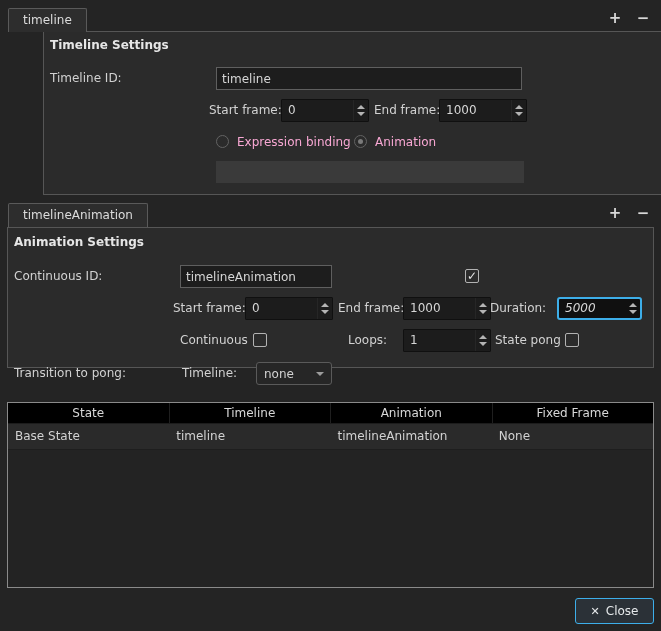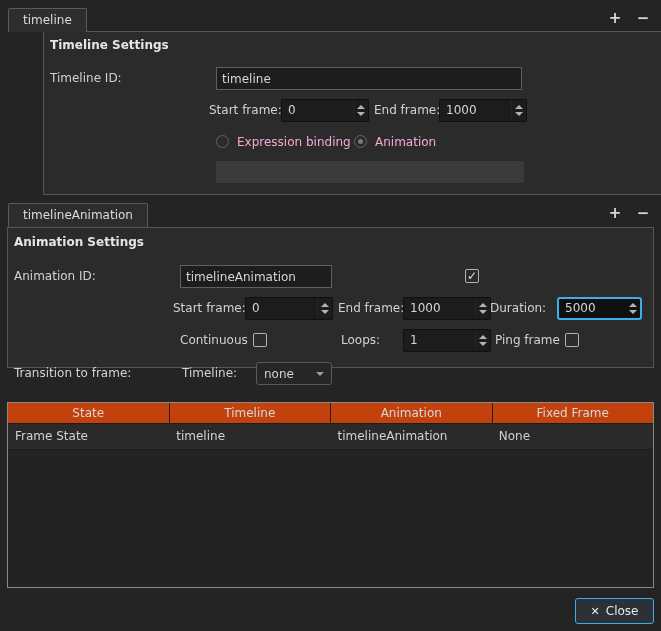--- a/index.html
+++ b/index.html
@@ -50,21 +50,21 @@
     background: #1c1c1c; border: 1px solid #101010; border-radius: 1px;
   }
   .spin .val { flex: 1; padding-left: 6px; line-height: 21px; color: #d6d6d6; overflow: hidden; }
   .spin .arrows {
     width: 15px; display: flex; flex-direction: column; align-items: center;
     justify-content: center; gap: 3px; border-left: 1px solid #262626;
   }
   .tri-up { width: 0; height: 0; border-left: 4px solid transparent; border-right: 4px solid transparent; border-bottom: 4px solid #b4b4b4; }
   .tri-dn { width: 0; height: 0; border-left: 4px solid transparent; border-right: 4px solid transparent; border-top: 4px solid #b4b4b4; }
   .spin.focus { border: 2px solid #3daee9; background: #101010; border-radius: 3px; }
-  .spin.focus .val { line-height: 19px; }
+  .spin.focus .val { line-height: 19px; font-style: italic; }
   .spin.focus .arrows { border-left: none; }
   
   .checkbox {
     position: absolute; width: 14px; height: 14px;
     border: 1px solid #b2b2b2; border-radius: 2px; background: transparent;
     text-align: center;
   }
   .checkbox .mark { display: block; font-size: 12px; line-height: 12px; color: #e2e2e2; }
   
   .radio {
@@ -84,21 +84,21 @@
   .combo .combo-arrow {
     margin-left: auto; width: 0; height: 0;
     border-left: 4px solid transparent; border-right: 4px solid transparent;
     border-top: 4px solid #9c9c9c;
   }
   
   .ttable {
     position: absolute; left: 7px; top: 402px; width: 647px; height: 186px;
     background: #232323; border: 1px solid #8a8a8a;
   }
-  .thead { display: flex; height: 21px; background: #c2410c; border-bottom: 1px solid #1c1c1c; }
+  .thead { display: flex; height: 21px; background: #000000; border-bottom: 1px solid #1c1c1c; }
   .th {
     flex: 1; text-align: center; line-height: 20px; color: #d8d8d8;
     border-right: 1px solid #1f1f1f; overflow: hidden;
   }
   .th:last-child { border-right: none; text-align: center; }
   .trow { display: flex; height: 26px; background: #2a2a2a; border-bottom: 1px solid #1e1e1e; }
   .td { flex: 1; padding-left: 7px; line-height: 25px; color: #d2d2d2; overflow: hidden; }
   
   .close-btn {
     position: absolute; left: 575px; top: 598px; width: 79px; height: 26px;
@@ -148,21 +148,21 @@
     <input class="tinput dis" style="left: 172px; top: 129px; width: 308px;" disabled="" value="">
   </div>
 
   <div class="tab" id="tab2">timelineAnimation</div>
   <button class="bar-btn" id="p2-plus">+</button>
   <button class="bar-btn" id="p2-minus">−</button>
 
   <div class="pane" id="pane2">
     <div class="group-title" style="left:6px;top:7px">Animation Settings</div>
 
-    <div class="lbl" style="left:6px;top:37px">Animation ID:</div>
+    <div class="lbl" style="left:6px;top:37px">Continuous ID:</div>
     <input class="tinput" style="left: 172px; top: 37px; width: 152px;" value="timelineAnimation">
     <span class="checkbox" style="left:457px;top:41px">
       <span class="mark">✓</span>
     </span>
 
     <div class="lbl" style="left:165px;top:69px">Start frame:</div>
     <div class="spin" style="left:237px;top:69px">
       <span class="val">0</span>
       <span class="arrows">
         <span class="tri-up"></span>
@@ -181,48 +181,48 @@
     <div class="spin focus" style="left:549px;top:69px;width:85px">
       <span class="val">5000</span>
       <span class="arrows">
         <span class="tri-up"></span>
           <span class="tri-dn"></span>
       </span>
     </div>
 
     <div class="lbl" style="left:172px;top:101px">Continuous</div>
     <span class="checkbox" style="left:245px;top:105px"></span>
-    <div class="lbl" style="left:333px;top:101px">Loops:</div>
+    <div class="lbl" style="left:340px;top:101px">Loops:</div>
     <div class="spin" style="left:395px;top:101px">
       <span class="val">1</span>
       <span class="arrows">
         <span class="tri-up"></span>
           <span class="tri-dn"></span>
       </span>
     </div>
-    <div class="lbl" style="left:487px;top:101px">Ping frame</div>
+    <div class="lbl" style="left:487px;top:101px">State pong</div>
     <span class="checkbox" style="left:557px;top:105px"></span>
 
-    <div class="lbl" style="left:6px;top:134px">Transition to frame:</div>
+    <div class="lbl" style="left:6px;top:134px">Transition to pong:</div>
     <div class="lbl" style="left:174px;top:134px">Timeline:</div>
     <div class="combo" style="left:248px;top:134px;width:76px">
       <span>none</span>
       <span class="combo-arrow"></span>
     </div>
   </div>
 
   <div class="ttable">
     <div class="thead">
       <div class="th">State</div>
       <div class="th">Timeline</div>
       <div class="th">Animation</div>
       <div class="th">Fixed Frame</div>
     </div>
     <div class="trow">
-      <div class="td">Frame State</div>
+      <div class="td">Base State</div>
       <div class="td">timeline</div>
       <div class="td">timelineAnimation</div>
       <div class="td">None</div>
     </div>
   </div>
 
   <button class="close-btn">
     <span class="x">✕</span>
     <span>Close</span>
   </button>

